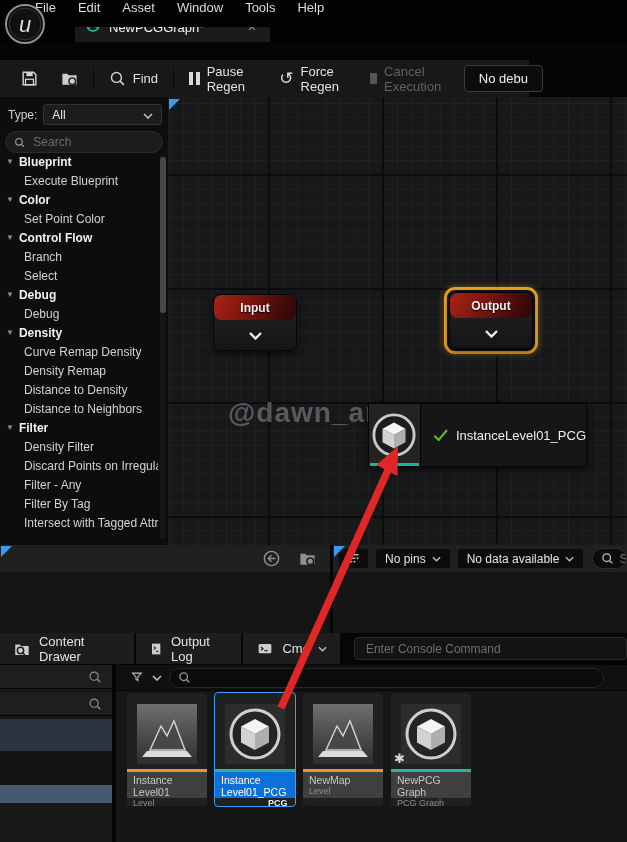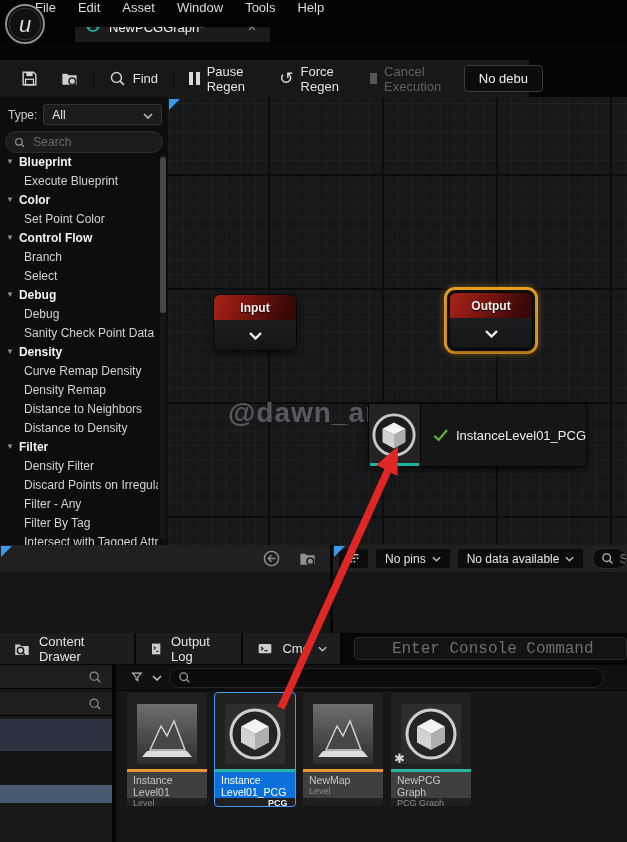--- a/index.html
+++ b/index.html
@@ -49,42 +49,42 @@
   
   .graph{position:absolute;left:168px;top:97px;width:459px;height:448px;background-color:#17181a;overflow:hidden;
     background-image:
       linear-gradient(#0b0c0d 2px,transparent 2px),linear-gradient(90deg,#0b0c0d 2px,transparent 2px),
       linear-gradient(#1e2022 1px,transparent 1px),linear-gradient(90deg,#1e2022 1px,transparent 1px);
     background-size:114px 114px,114px 114px,14.25px 14.25px,14.25px 14.25px;
     background-position:100px 77px,100px 77px,1px 6px,1px 6px;}
   .corner{position:absolute;left:1px;top:2px;width:0;height:0;border-top:11px solid #3a9af0;border-right:11px solid transparent;}
   .watermark{position:absolute;left:60px;top:300px;font-size:28px;font-weight:bold;color:#8c8f93;opacity:.55;letter-spacing:1px;}
   .gnode{position:absolute;width:84px;height:57px;border-radius:7px;border:1px solid #060606;background:linear-gradient(#222325,#141516);box-shadow:0 3px 6px rgba(0,0,0,.55);overflow:hidden;}
-  .gnode .nhead{height:25px;background:linear-gradient(115deg,#a82418 0%,#7c150e 40%,#420a0a 80%,#300607 100%);display:flex;align-items:center;justify-content:center;font-size:12px;font-weight:bold;color:#f5eeee;text-shadow:0 1px 1px #000;}
+  .gnode .nhead{height:25px;background:linear-gradient(115deg,#a82418 0%,#7c150e 40%,#420a0a 80%,#300607 100%);display:flex;align-items:center;justify-content:center;font-size:12px;font-weight:bold;color:#f5eeee;text-shadow:0 1px 1px #000;border-radius:8px;}
   .gnode .nbody{height:32px;display:flex;align-items:center;justify-content:center;}
   .out-wrap{position:absolute;left:276px;top:190px;border:3px solid #e8a01e;border-radius:11px;padding:2px;background:rgba(0,0,0,.25);box-shadow:0 0 7px rgba(232,160,30,.45);}
   .out-wrap .gnode{position:relative;left:0;top:0;}
   .dragnode{position:absolute;left:200px;top:306px;width:219px;height:64px;background:#121212;border:1px solid #040404;display:flex;box-shadow:0 3px 8px rgba(0,0,0,.6);}
   .dragnode .icobox{position:relative;width:66px;background:#232323;border-right:1px solid #040404;display:flex;align-items:center;justify-content:center;}
   .dragnode .icobox .tealbar{position:absolute;left:1px;right:1px;bottom:0;height:3px;background:#17b2a2;}
   .dragnode .dlabel{flex:1;display:flex;align-items:center;gap:7px;padding-left:12px;font-size:13px;color:#ededed;background:#161616;}
 
   
   .panel{position:absolute;height:88px;background:#151515;overflow:hidden;}
   .panel .phead{position:relative;height:27px;background:#202020;display:flex;align-items:center;}
   .dbg-icons{margin-left:auto;display:flex;gap:16px;padding-right:12px;}
   .abtn{height:21px;background:#0c0c0c;border:1px solid #1f1f1f;border-radius:3px;display:flex;align-items:center;gap:6px;padding:0 9px;font-size:12px;color:#e3e3e3;margin-left:6px;white-space:nowrap;}
   .asearch{height:21px;background:#0c0c0c;border:1px solid #2c2c2c;border-radius:11px;display:flex;align-items:center;gap:5px;padding:0 8px;margin-left:8px;width:72px;overflow:hidden;}
   .asearch span{font-size:12px;color:#7a7a7a;white-space:nowrap;}
 
   
   .statusbar{position:absolute;left:0;top:633px;width:627px;height:31px;background:#060606;display:flex;align-items:stretch;gap:2px;}
   .sbtn{display:flex;align-items:center;gap:8px;padding:0 13px;background:#1d1d1d;font-size:13px;color:#e3e3e3;}
   .console{margin:4px 0 4px 12px;width:300px;background:#131313;border:1px solid #2a2a2a;border-radius:4px;display:flex;align-items:center;padding:0 9px;}
-  .console input{background:transparent;border:0;outline:0;width:100%;font-family:Liberation Mono, monospace;font-size:16px;color:#b5b5b5;margin-left:26px;}
+  .console input{background:transparent;border:0;outline:0;width:100%;font-family:Liberation Sans, sans-serif;font-size:12px;color:#b5b5b5;}
   .console input::placeholder{color:#6e6e6e;}
 
   
   .drawer-left{position:absolute;left:0;top:665px;width:114px;height:177px;background:#181818;border-right:2px solid #040404;}
   .dl-search{position:absolute;left:0;width:112px;height:24px;background:#1e1e1e;border-bottom:1px solid #060606;display:flex;align-items:center;justify-content:flex-end;padding-right:10px;}
   .dl-row{position:absolute;left:0;width:112px;}
   .drawer-main{position:absolute;left:116px;top:665px;width:511px;height:177px;background:#161616;}
   .dm-top{position:absolute;left:0;top:0;width:511px;height:26px;background:#101010;border-bottom:1px solid #040404;display:flex;align-items:center;padding-left:14px;gap:7px;}
   .dm-search{flex:0 0 435px;height:20px;background:#0b0b0b;border:1px solid #262626;border-radius:10px;display:flex;align-items:center;gap:6px;padding:0 8px;}
   .dm-search input{background:transparent;border:0;outline:0;width:100%;font-size:12px;color:#bdbdbd;}
@@ -288,43 +288,39 @@
           <span>Select</span>
         </div>
         <div class="prow cat">
           <span class="tri">▼</span>
           <span>Debug</span>
         </div>
         <div class="prow">
 
           <span>Debug</span>
         </div>
-        <div class="prow">
-
-          <span>Sanity Check Point Data</span>
-        </div>
         <div class="prow cat">
           <span class="tri">▼</span>
           <span>Density</span>
         </div>
         <div class="prow">
 
           <span>Curve Remap Density</span>
         </div>
         <div class="prow">
 
           <span>Density Remap</span>
         </div>
         <div class="prow">
 
+          <span>Distance to Density</span>
+        </div>
+        <div class="prow">
+
           <span>Distance to Neighbors</span>
-        </div>
-        <div class="prow">
-
-          <span>Distance to Density</span>
         </div>
         <div class="prow cat">
           <span class="tri">▼</span>
           <span>Filter</span>
         </div>
         <div class="prow">
 
           <span>Density Filter</span>
         </div>
         <div class="prow">

